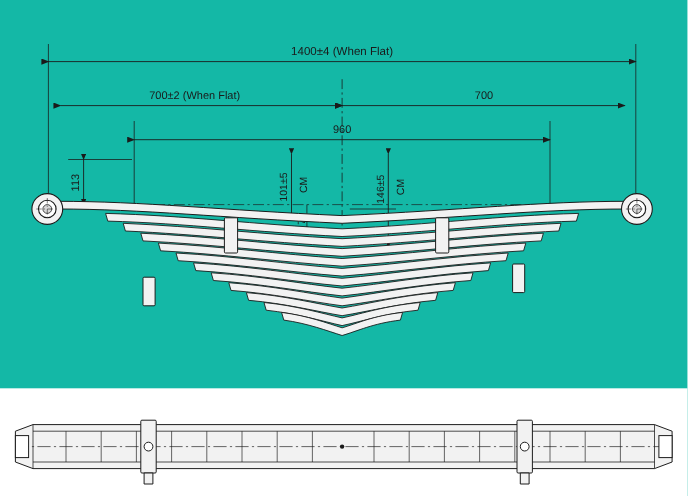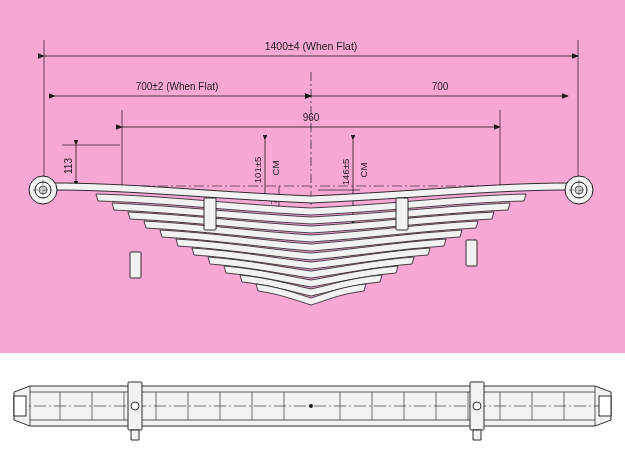--- a/index.html
+++ b/index.html
@@ -1,17 +1,17 @@
 <!DOCTYPE html>
 <html><head>
 <meta charset="utf-8">
 <style>
   html,body{margin:0;padding:0;background:#ffffff;}
   body{width:625px;height:451px;overflow:hidden;font-family:"Liberation Sans",sans-serif;}
-  #stage{position:relative;width:625px;height:353px;background:#f9a8d4;}
+  #stage{position:relative;width:625px;height:353px;background:#14b8a6;}
   svg{display:block;}
   text{font-family:"Liberation Sans",sans-serif;fill:#1a1a1a;}
 </style>
 </head>
 <body>
 
 <div id="stage">
 <svg width="625" height="451" viewBox="0 0 625 451">
 
   <defs>

